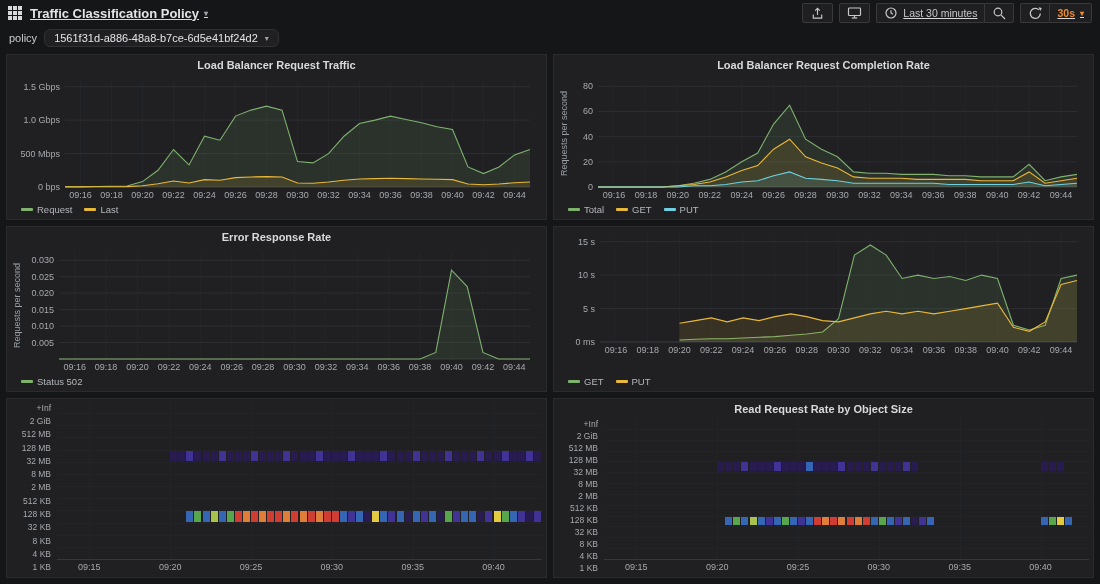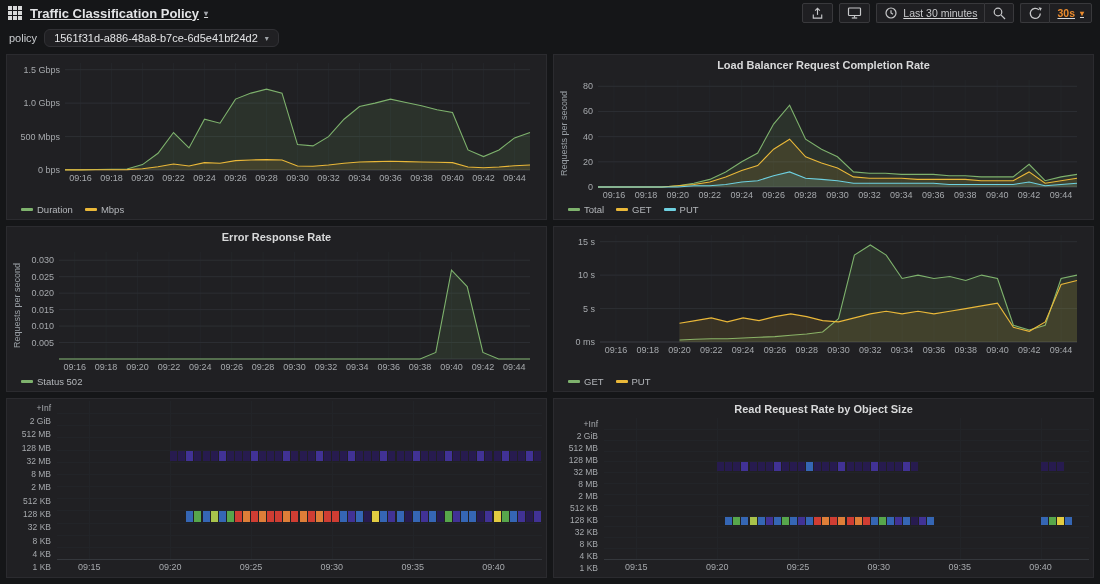--- a/index.html
+++ b/index.html
@@ -138,20 +138,21 @@
   <span class="var-label">policy</span>
   <span class="var-value">
     <span>1561f31d-a886-48a8-b7ce-6d5e41bf24d2</span>
     <span class="caret">▾</span>
   </span>
 </div>
 
 <div class="dashboard">
 
   <section class="panel">
+    <div class="panel-title">Load Balancer Request Traffic</div>
     <div class="chart">
         <svg width="531" height="128">
           <line x1="69.5" x2="69.5" y1="6" y2="113" stroke="#232529" stroke-width="1"></line>
           <text x="69.5" y="124" text-anchor="middle" fill="#a6a9ad" font-size="9">09:16</text>
           <line x1="100.5" x2="100.5" y1="6" y2="113" stroke="#232529" stroke-width="1"></line>
           <text x="100.5" y="124" text-anchor="middle" fill="#a6a9ad" font-size="9">09:18</text>
           <line x1="131.5" x2="131.5" y1="6" y2="113" stroke="#232529" stroke-width="1"></line>
           <text x="131.5" y="124" text-anchor="middle" fill="#a6a9ad" font-size="9">09:20</text>
           <line x1="162.5" x2="162.5" y1="6" y2="113" stroke="#232529" stroke-width="1"></line>
           <text x="162.5" y="124" text-anchor="middle" fill="#a6a9ad" font-size="9">09:22</text>
@@ -188,25 +189,25 @@
           <line x1="54" x2="519" y1="113" y2="113" stroke="#34373c" stroke-width="1"></line>
           <path d="M54.0 113 L54.0 112.7 L69.5 112.7 L85.0 112.5 L100.5 112.3 L116.0 112.0 L131.5 107.6 L147.0 96.3 L162.5 75.5 L178.0 90.9 L193.5 62.2 L209.0 66.2 L224.5 42.1 L240.0 36.1 L255.5 32.1 L271.0 36.1 L286.5 87.6 L302.0 88.9 L317.5 79.6 L333.0 62.2 L348.5 49.5 L364.0 46.1 L379.5 42.1 L395.0 45.5 L410.5 48.8 L426.0 52.8 L441.5 55.5 L457.0 92.9 L472.5 99.6 L488.0 92.9 L503.5 80.9 L519.0 75.5 L519.0 113 Z" fill="#7EB26D" fill-opacity="0.12" stroke="none"></path>
           <polyline points="54.0,112.7 69.5,112.7 85.0,112.5 100.5,112.3 116.0,112.0 131.5,107.6 147.0,96.3 162.5,75.5 178.0,90.9 193.5,62.2 209.0,66.2 224.5,42.1 240.0,36.1 255.5,32.1 271.0,36.1 286.5,87.6 302.0,88.9 317.5,79.6 333.0,62.2 348.5,49.5 364.0,46.1 379.5,42.1 395.0,45.5 410.5,48.8 426.0,52.8 441.5,55.5 457.0,92.9 472.5,99.6 488.0,92.9 503.5,80.9 519.0,75.5" fill="none" stroke="#7EB26D" stroke-width="1.1"></polyline>
           <path d="M54.0 113 L54.0 112.9 L69.5 112.9 L85.0 112.8 L100.5 112.7 L116.0 112.6 L131.5 111.7 L147.0 109.7 L162.5 107.0 L178.0 109.0 L193.5 105.6 L209.0 106.3 L224.5 103.6 L240.0 103.0 L255.5 102.6 L271.0 103.0 L286.5 109.0 L302.0 109.3 L317.5 108.0 L333.0 106.3 L348.5 105.0 L364.0 104.6 L379.5 104.3 L395.0 104.6 L410.5 105.0 L426.0 105.3 L441.5 105.6 L457.0 110.0 L472.5 110.7 L488.0 110.0 L503.5 108.7 L519.0 108.0 L519.0 113 Z" fill="#EAB839" fill-opacity="0.12" stroke="none"></path>
           <polyline points="54.0,112.9 69.5,112.9 85.0,112.8 100.5,112.7 116.0,112.6 131.5,111.7 147.0,109.7 162.5,107.0 178.0,109.0 193.5,105.6 209.0,106.3 224.5,103.6 240.0,103.0 255.5,102.6 271.0,103.0 286.5,109.0 302.0,109.3 317.5,108.0 333.0,106.3 348.5,105.0 364.0,104.6 379.5,104.3 395.0,104.6 410.5,105.0 426.0,105.3 441.5,105.6 457.0,110.0 472.5,110.7 488.0,110.0 503.5,108.7 519.0,108.0" fill="none" stroke="#EAB839" stroke-width="1.1"></polyline>
         </svg>
       </div>
     <div class="legend">
         <span class="legend-item">
           <span class="legend-swatch" style="background: rgb(126, 178, 109);"></span>
-          <span>Duration</span>
+          <span>Request</span>
         </span>
         <span class="legend-item">
           <span class="legend-swatch" style="background: rgb(234, 184, 57);"></span>
-          <span>Mbps</span>
+          <span>Last</span>
         </span>
       </div>
   </section>
 
   <section class="panel">
     <div class="panel-title">Load Balancer Request Completion Rate</div>
     <div class="chart">
         <svg width="531" height="128">
           <line x1="55.96666666666667" x2="55.96666666666667" y1="6" y2="113" stroke="#232529" stroke-width="1"></line>
           <text x="55.96666666666667" y="124" text-anchor="middle" fill="#a6a9ad" font-size="9">09:16</text>

